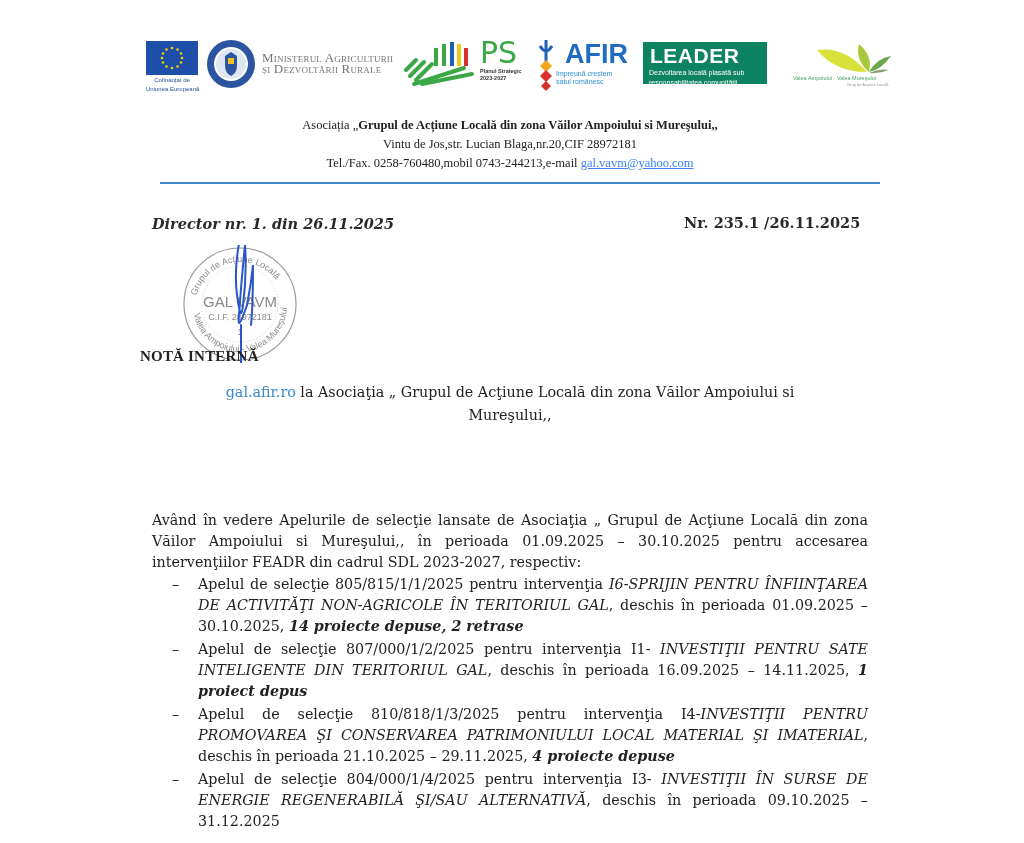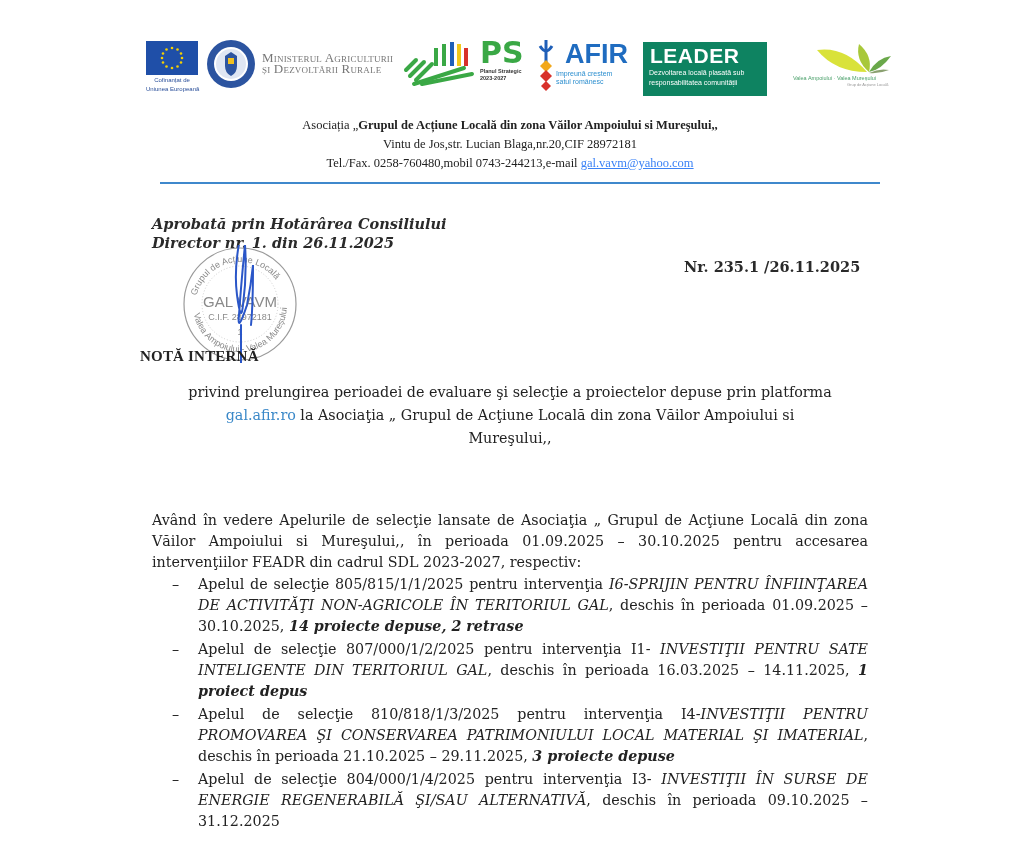--- a/index.html
+++ b/index.html
@@ -7,41 +7,41 @@
   .abs { position:absolute; }
 
   
   .logo-eu { left:146px; top:41px; width:52px; height:48px; }
   .eu-flag { width:52px; height:34px; background:#1f4fa8; position:relative; }
   .eu-cap { font-family:"Liberation Sans", sans-serif; font-size:6px; color:#2a4f9a; text-align:center; line-height:7px; margin-top:2px; white-space:nowrap; }
   .logo-gov { left:207px; top:40px; width:48px; height:48px; border-radius:50%; background:#2c54a0; }
   .logo-madr { left:262px; top:52px; font-family:"Liberation Serif", serif; font-size:13px; color:#777; line-height:11px; letter-spacing:0.2px; white-space:nowrap; }
   .logo-ps-mark { left:402px; top:40px; width:74px; height:50px; }
   .logo-ps { left:480px; top:38px; width:50px; height:56px; }
-  .ps-letters { font-family:"DejaVu Sans", sans-serif; font-size:30px; color:#3aa845; line-height:30px; font-weight:bold; }
+  .ps-letters { font-family:"DejaVu Sans", sans-serif; font-size:30px; color:#3aa845; line-height:30px; font-weight:normal; }
   .ps-sub { font-family:"Liberation Sans", sans-serif; font-size:5.5px; color:#333; line-height:7px; font-weight:bold; white-space:nowrap; }
   .logo-afir { left:538px; top:38px; width:92px; height:56px; }
   .afir-word { font-family:"Liberation Sans", sans-serif; font-size:27px; font-weight:bold; color:#1f6cc0; line-height:28px; position:absolute; left:16px; top:2px;margin-left:11px; }
   .afir-sub { font-family:"Liberation Sans", sans-serif; font-size:7px; color:#2d8fcf; line-height:8px; position:absolute; left:18px; top:32px; white-space:nowrap; }
-  .logo-leader { left:643px; top:42px; width:124px; height:54px; background:#0e8361; color:#fff; }
+  .logo-leader { left:643px; top:42px; width:124px; height:42px; background:#0e8361; color:#fff; }
   .leader-title { font-family:"Liberation Sans", sans-serif; font-size:21px; font-weight:bold; line-height:22px; padding:3px 0 0 7px; letter-spacing:0.5px; }
   .leader-sub { font-family:"Liberation Sans", sans-serif; font-size:7px; line-height:9px; padding:1px 0 0 6px; white-space:nowrap; }
   .logo-gal { left:785px; top:40px; width:130px; height:52px; }
   .gal-cap { font-family:"Liberation Sans", sans-serif; font-size:5.5px; color:#4aa06a; white-space:nowrap; position:absolute; left:8px; top:35px; }
   .gal-sub { font-family:"Liberation Sans", sans-serif; font-size:4px; color:#999; white-space:nowrap; position:absolute; left:62px; top:42px; }
 
   
   .hdr { left:140px; width:740px; text-align:center; font-family:"Liberation Serif", serif; font-size:12.5px; color:#222; line-height:19px; }
   .hdr b { font-weight:bold; }
   .hdr a { color:#3b82f6; text-decoration:underline; }
   .sep { left:160px; top:182px; width:720px; height:2px; background:#3f88cc; }
 
   
   .approve { left:152px; top:214px; font-family:"DejaVu Serif", serif; font-style:italic; font-weight:bold; font-size:14.5px; line-height:19px; color:#2a2a2a; white-space:nowrap; }
-  .nr { left:684px; top:214px; font-family:"DejaVu Serif", serif; font-weight:bold; font-size:14.5px; color:#2a2a2a; white-space:nowrap;margin-top:44px; }
+  .nr { left:684px; top:214px; font-family:"DejaVu Serif", serif; font-weight:bold; font-size:14.5px; color:#2a2a2a; white-space:nowrap; }
 
   
   .stamp { left:181px; top:245px; width:118px; height:118px; }
 
   
   .title { left:140px; top:348px; width:740px; text-align:left; font-family:"Liberation Serif", serif; font-weight:bold; font-size:15px; color:#222; letter-spacing:0.2px; }
   .subtitle { left:140px; top:381px; width:740px; text-align:center; font-family:"DejaVu Serif", serif; font-size:14.3px; line-height:23px; color:#222; }
   .subtitle .link { color:#3a88c8; font-weight:normal; }
 
   
@@ -151,21 +151,20 @@
 <div class="abs hdr" style="top:116px;">
   <span>Asociația „</span><b>Grupul de Acțiune Locală  din zona Văilor Ampoiului  si Mureşului,,</b>
 </div>
 <div class="abs hdr" style="top:135px;">Vintu de Jos,str. Lucian Blaga,nr.20,CIF 28972181</div>
 <div class="abs hdr" style="top:154px;">
   <span>Tel./Fax. 0258-760480,mobil  0743-244213,e-mail </span><a>gal.vavm@yahoo.com</a>
 </div>
 <div class="abs sep"></div>
 
 <div class="abs approve">
-  <div>Aprobată prin Hotărârea Consiliului</div>
   <div>Director nr. 1. din 26.11.2025</div>
 </div>
 <div class="abs nr">Nr. 235.1 /26.11.2025</div>
 
 <div class="abs stamp">
   <svg width="118" height="118" viewBox="0 0 118 118">
     <defs>
       <path id="arcTop" d="M14 62 A45 45 0 0 1 104 62"></path>
       <path id="arcBot" d="M12 60 A47 47 0 0 0 106 60"></path>
     </defs>
@@ -180,33 +179,32 @@
     <text x="59" y="62" text-anchor="middle" font-family="Liberation Sans, sans-serif" font-size="15" fill="#8a8a8a" id="stampCenter">GAL VAVM</text>
     <text x="59" y="75" text-anchor="middle" font-family="Liberation Sans, sans-serif" font-size="9" fill="#8a8a8a" id="stampCif">C.I.F. 28972181</text>
     <text x="59" y="90" text-anchor="middle" font-family="Liberation Sans, sans-serif" font-size="9" fill="#8a8a8a" id="stampNum">1</text>
 
     <path d="M62 -20 Q52 20 56 50 Q60 80 62 60 Q66 30 64 0 Q60 40 58 70 Q56 90 66 60 Q70 40 72 20 Q72 60 70 80 M60 80 L60 125" fill="none" stroke="#2a56c8" stroke-width="2" stroke-linecap="round"></path>
   </svg>
 </div>
 
 <div class="abs title">NOTĂ INTERNĂ</div>
 <div class="abs subtitle">
-  <div>privind prelungirea perioadei de evaluare şi selecţie a proiectelor depuse prin platforma</div>
   <div><span class="link">gal.afir.ro</span><span> la Asociaţia „ Grupul de Acţiune Locală  din zona Văilor Ampoiului  si</span></div>
   <div>Mureşului,,</div>
 </div>
 
 <div class="abs para">Având în vedere Apelurile de selecţie lansate de Asociaţia „ Grupul de Acţiune Locală  din zona Văilor Ampoiului  si Mureşului,, în perioada 01.09.2025 – 30.10.2025 pentru accesarea intervenţiilor FEADR din cadrul SDL 2023-2027, respectiv:</div>
 
 <div class="abs list">
   <div class="li">
     <span class="dash">–</span><span>Apelul de selecţie 805/815/1/1/2025 pentru intervenţia </span><i>I6-SPRIJIN PENTRU ÎNFIINŢAREA DE ACTIVITĂŢI NON-AGRICOLE ÎN TERITORIUL GAL</i><span>, deschis în perioada 01.09.2025 – 30.10.2025, </span><b>14 proiecte depuse, 2 retrase</b>
   </div>
   <div class="li">
-    <span class="dash">–</span><span>Apelul de selecţie 807/000/1/2/2025 pentru intervenţia I1- </span><i>INVESTIŢII PENTRU SATE INTELIGENTE DIN TERITORIUL GAL</i><span>, deschis în perioada 16.03.2025 – 14.11.2025, </span><b>1 proiect depus</b>
-  </div>
-  <div class="li">
-    <span class="dash">–</span><span>Apelul de selecţie 810/818/1/3/2025 pentru intervenţia I4-</span><i>INVESTIŢII PENTRU PROMOVAREA ŞI CONSERVAREA PATRIMONIULUI LOCAL MATERIAL ŞI IMATERIAL</i><span>, deschis în perioada 21.10.2025 – 29.11.2025, </span><b>3 proiecte depuse</b>
+    <span class="dash">–</span><span>Apelul de selecţie 807/000/1/2/2025 pentru intervenţia I1- </span><i>INVESTIŢII PENTRU SATE INTELIGENTE DIN TERITORIUL GAL</i><span>, deschis în perioada 16.09.2025 – 14.11.2025, </span><b>1 proiect depus</b>
+  </div>
+  <div class="li">
+    <span class="dash">–</span><span>Apelul de selecţie 810/818/1/3/2025 pentru intervenţia I4-</span><i>INVESTIŢII PENTRU PROMOVAREA ŞI CONSERVAREA PATRIMONIULUI LOCAL MATERIAL ŞI IMATERIAL</i><span>, deschis în perioada 21.10.2025 – 29.11.2025, </span><b>4 proiecte depuse</b>
   </div>
   <div class="li">
     <span class="dash">–</span><span>Apelul de selecţie 804/000/1/4/2025 pentru intervenţia I3- </span><i>INVESTIŢII ÎN SURSE DE ENERGIE REGENERABILĂ ŞI/SAU ALTERNATIVĂ</i><span>, deschis în perioada 09.10.2025 – 31.12.2025</span><b></b>
   </div>
 </div>
 
 </body></html>

